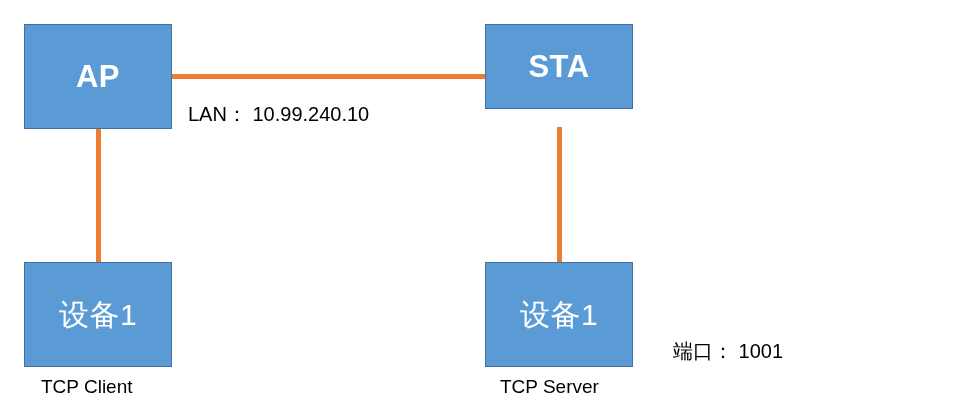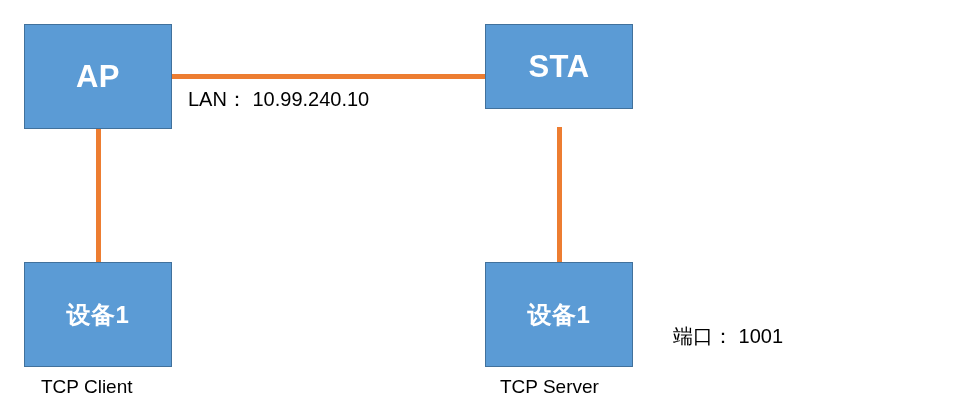--- a/index.html
+++ b/index.html
@@ -31,22 +31,22 @@
     color: #ffffff;
     font-weight: bold;
     letter-spacing: 0.5px;
     line-height: 1;
     white-space: nowrap;
   }
   .node-label.latin {
     font-size: 31px;
   }
   .node-label.cjk {
-    font-size: 24px;
-    font-weight: bold;
+    font-size: 30px;
+    font-weight: normal;
   }
   .link {
     position: absolute;
     background: #ED7D31;
     z-index: 1;
   }
   .caption {
     position: absolute;
     color: #000000;
     font-size: 19px;
@@ -55,21 +55,21 @@
     z-index: 4;
   }
   .annot {
     position: absolute;
     color: #000000;
     font-size: 20px;
     line-height: 1.42;
     white-space: pre;
     z-index: 4;
   }
-  .annot .line { display: block; }
+  .annot .line { display: block; margin-top: 15px; }
 </style>
 </head>
 <body>
 
 <div id="canvas">
 
   <div class="link" style="left:170px; top:74px; width:317px; height:5px;"></div>
 
   <div class="link" style="left:96px; top:127px; width:5px; height:137px;"></div>
 

